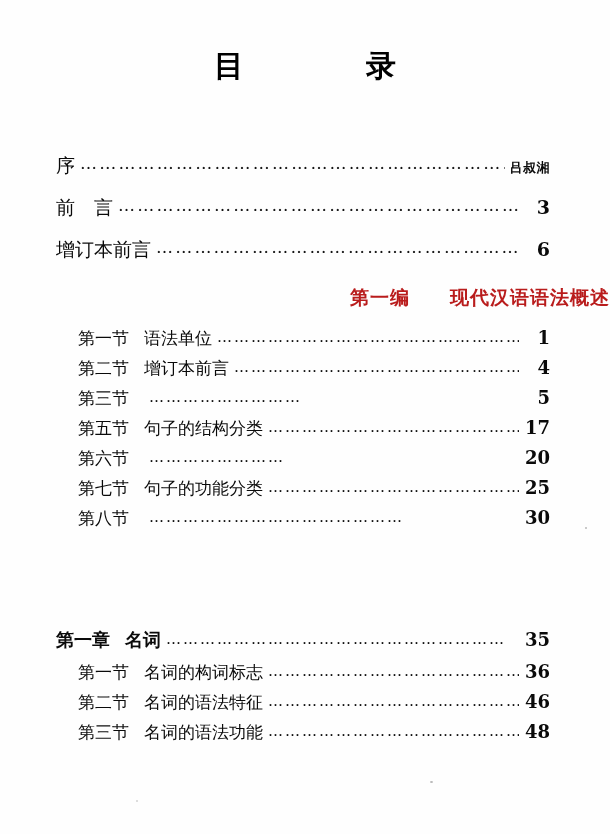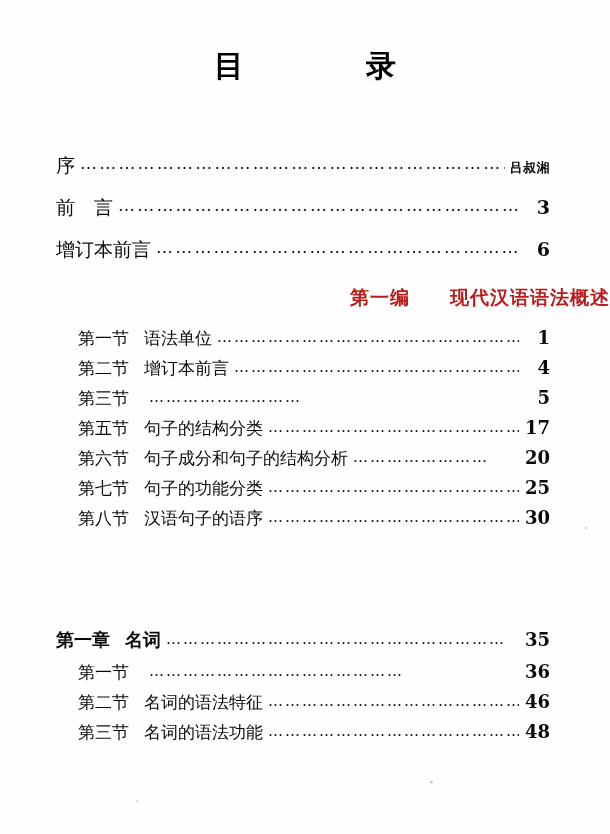--- a/index.html
+++ b/index.html
@@ -207,52 +207,51 @@
       <div class="entry-row level-section">
         <span class="num">第五节</span>
         <span style="display: inline-block; width: 15px; flex: 0 0 auto;"></span>
         <span class="title">句子的结构分类</span>
         <span class="leader">………………………………………</span>
         <span class="pagenum">17</span>
       </div>
       <div class="entry-row level-section">
         <span class="num">第六节</span>
         <span style="display: inline-block; width: 15px; flex: 0 0 auto;"></span>
-        <span class="title">句子成分和句子的结构分析</span>
         <span class="leader">……………………</span>
         <span class="pagenum">20</span>
       </div>
       <div class="entry-row level-section">
         <span class="num">第七节</span>
         <span style="display: inline-block; width: 15px; flex: 0 0 auto;"></span>
         <span class="title">句子的功能分类</span>
         <span class="leader">………………………………………</span>
         <span class="pagenum">25</span>
       </div>
       <div class="entry-row level-section">
         <span class="num">第八节</span>
         <span style="display: inline-block; width: 15px; flex: 0 0 auto;"></span>
-        <span class="title">汉语句子的语序</span>
         <span class="leader">………………………………………</span>
         <span class="pagenum">30</span>
       </div>
     </div>
 
 
   <div class="entry-list" id="list2">
       <div class="entry-row level-chapter">
         <span class="num">第一章</span>
         <span style="display: inline-block; width: 15px; flex: 0 0 auto;"></span>
         <span class="title">名词</span>
         <span class="leader">……………………………………………………</span>
         <span class="pagenum">35</span>
       </div>
       <div class="entry-row level-section">
         <span class="num">第一节</span>
         <span style="display: inline-block; width: 15px; flex: 0 0 auto;"></span>
+        <span class="title">名词的构词标志</span>
         <span class="leader">………………………………………</span>
         <span class="pagenum">36</span>
       </div>
       <div class="entry-row level-section">
         <span class="num">第二节</span>
         <span style="display: inline-block; width: 15px; flex: 0 0 auto;"></span>
         <span class="title">名词的语法特征</span>
         <span class="leader">………………………………………</span>
         <span class="pagenum">46</span>
       </div>

